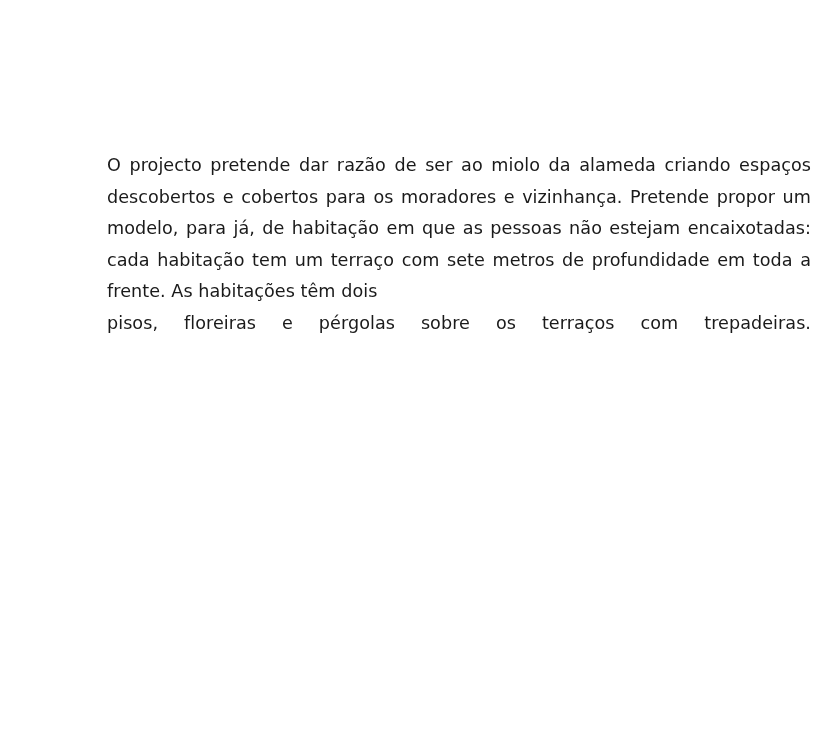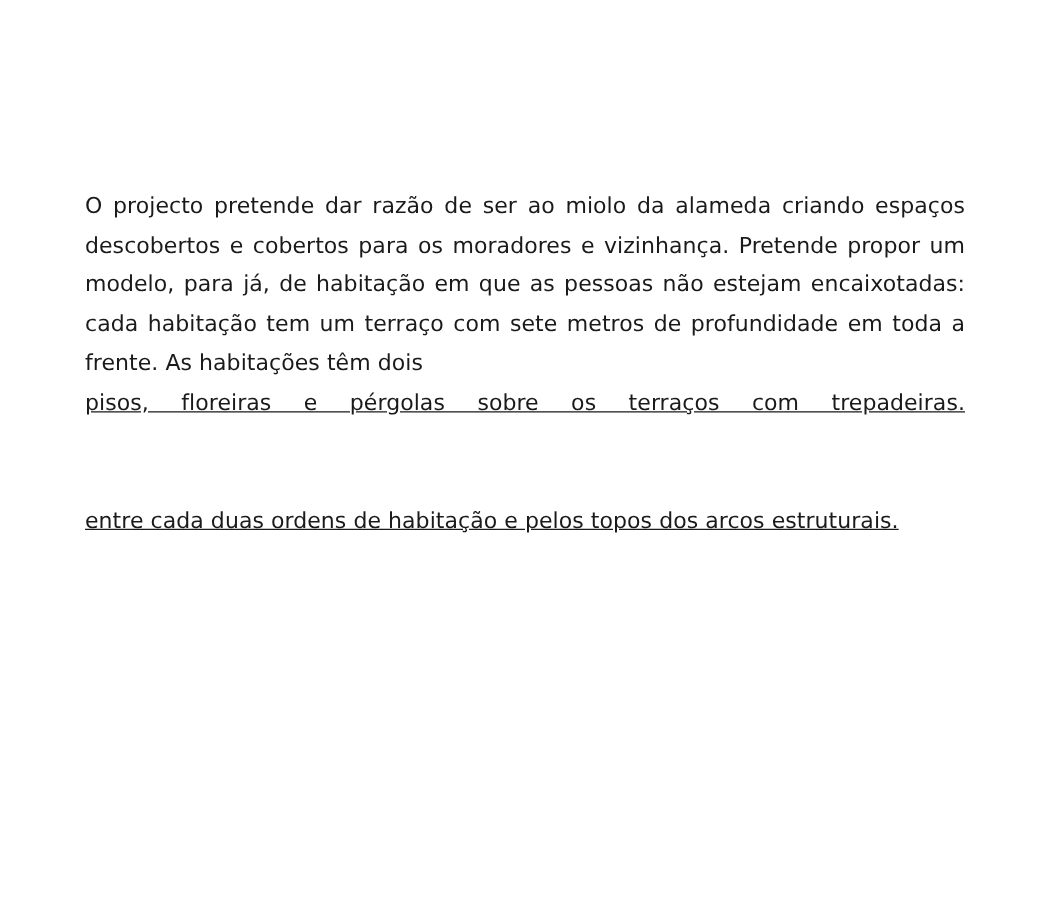--- a/index.html
+++ b/index.html
@@ -12,59 +12,57 @@
     background: #ffffff;
     font-family: "DejaVu Sans", sans-serif;
     color: #1a1a1a;
     overflow: hidden;
   }
   .page {
     position: relative;
     width: 840px;
     height: 534px;
     box-sizing: border-box;
-    padding: 150px 68px 0 68px;
+    padding: 150px 68px 0 107px;
   }
   .text-body {
     width: 704px;
   }
   .paragraph {
     font-size: 17.6px;
     line-height: 31.5px;
     text-align: justify;
     text-justify: inter-word;
     margin: 0 0 31px 0;
     color: #1a1a1a;
     letter-spacing: 0.05px;
   }
   .paragraph:last-child {
     margin-bottom: 0;
   }
   
   .paragraph.justify-last > span.last-line {
     display: block;
     text-align: justify;
-    text-decoration: underline;
   }
   .paragraph.justify-last > span.last-line::after {
     content: "";
     display: inline-block;
     width: 100%;
   }
 </style>
 </head>
 <body>
 
 <div class="page">
   <div class="text-body">
 
     <p class="paragraph justify-last">
       <span>O projecto pretende dar razão de ser ao miolo da alameda criando espaços descobertos e cobertos para os moradores e vizinhança. Pretende propor um modelo, para já, de habitação em que as pessoas não estejam encaixotadas: cada habitação tem um terraço com sete metros de profundidade em toda a frente. As habitações têm dois</span>
       <span class="last-line">pisos, floreiras e pérgolas sobre os terraços com trepadeiras.</span>
     </p>
 
     <p class="paragraph justify-last">
-      <span class="last-line" style="text-align:left;">entre cada duas ordens de habitação e pelos topos dos arcos estruturais.</span>
     </p>
 
 
   </div>
 </div>
 
 </body></html>

